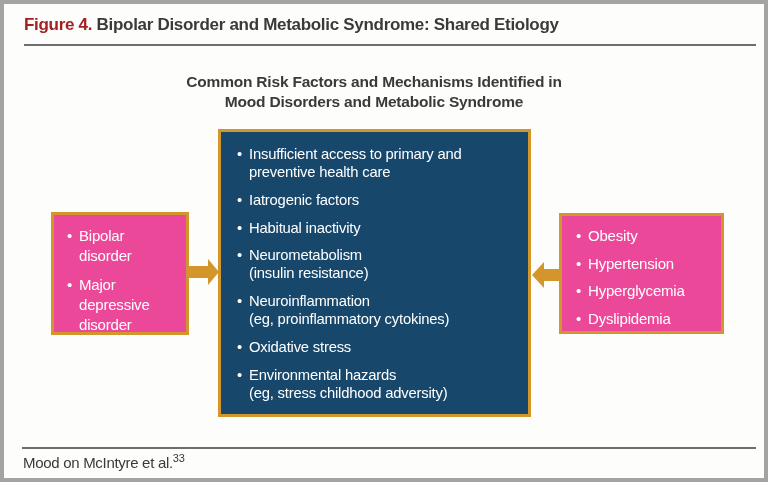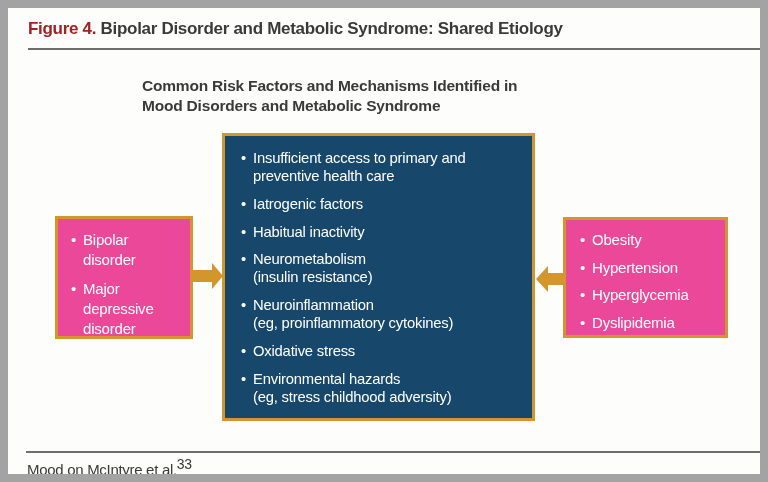--- a/index.html
+++ b/index.html
@@ -1,38 +1,38 @@
 <!DOCTYPE html>
 <html><head>
 <meta charset="utf-8">
 <style>
   html,body{margin:0;padding:0;background:#e9e9e9;}
   .frame{
     position:relative;
     width:768px;height:482px;
     box-sizing:border-box;
     background:#fdfdfb;
-    border:8px solid #a3a3a3;
+    border:4px solid #a3a3a3;
     font-family:"Liberation Sans", sans-serif;
     overflow:hidden;
     margin:0 auto;
   }
   .fig-title{
     position:absolute;left:20px;top:11px;
     font-size:17px;font-weight:bold;color:#3a3a3a;
     letter-spacing:-0.3px;white-space:nowrap;
   }
   .fig-title .fig-label{color:#a32125;}
   .title-rule{
     position:absolute;left:20px;top:40px;width:732px;height:2px;
     background:#6e6e6e;
   }
   .heading{
     position:absolute;left:134px;top:68px;width:472px;
-    font-size:15.5px;font-weight:bold;color:#3a3a3a;
+    text-align:center;font-size:15.5px;font-weight:bold;color:#3a3a3a;
     line-height:1.32;letter-spacing:-0.2px;
   }
   .box{
     position:absolute;box-sizing:border-box;
     border:3px solid #d2962c;
   }
   .box ul{
     list-style:none;margin:0;padding:0;
   }
   .box li{
@@ -86,21 +86,21 @@
     border-right:12px solid #d2962c;
   }
   .footer-rule{
     position:absolute;left:18px;top:443px;width:734px;height:2px;
     background:#6e6e6e;
   }
   .footer-note{
     position:absolute;left:19px;top:448px;
     font-size:15px;color:#3a3a3a;letter-spacing:-0.3px;
   }
-  .footer-note sup{font-size:14px;}
+  .footer-note sup{font-size:11px;}
 </style>
 </head>
 <body>
 
 <div class="frame">
 
   <div class="fig-title">
     <span class="fig-label">Figure 4.</span><span> Bipolar Disorder and Metabolic Syndrome: Shared Etiology</span>
   </div>
 

